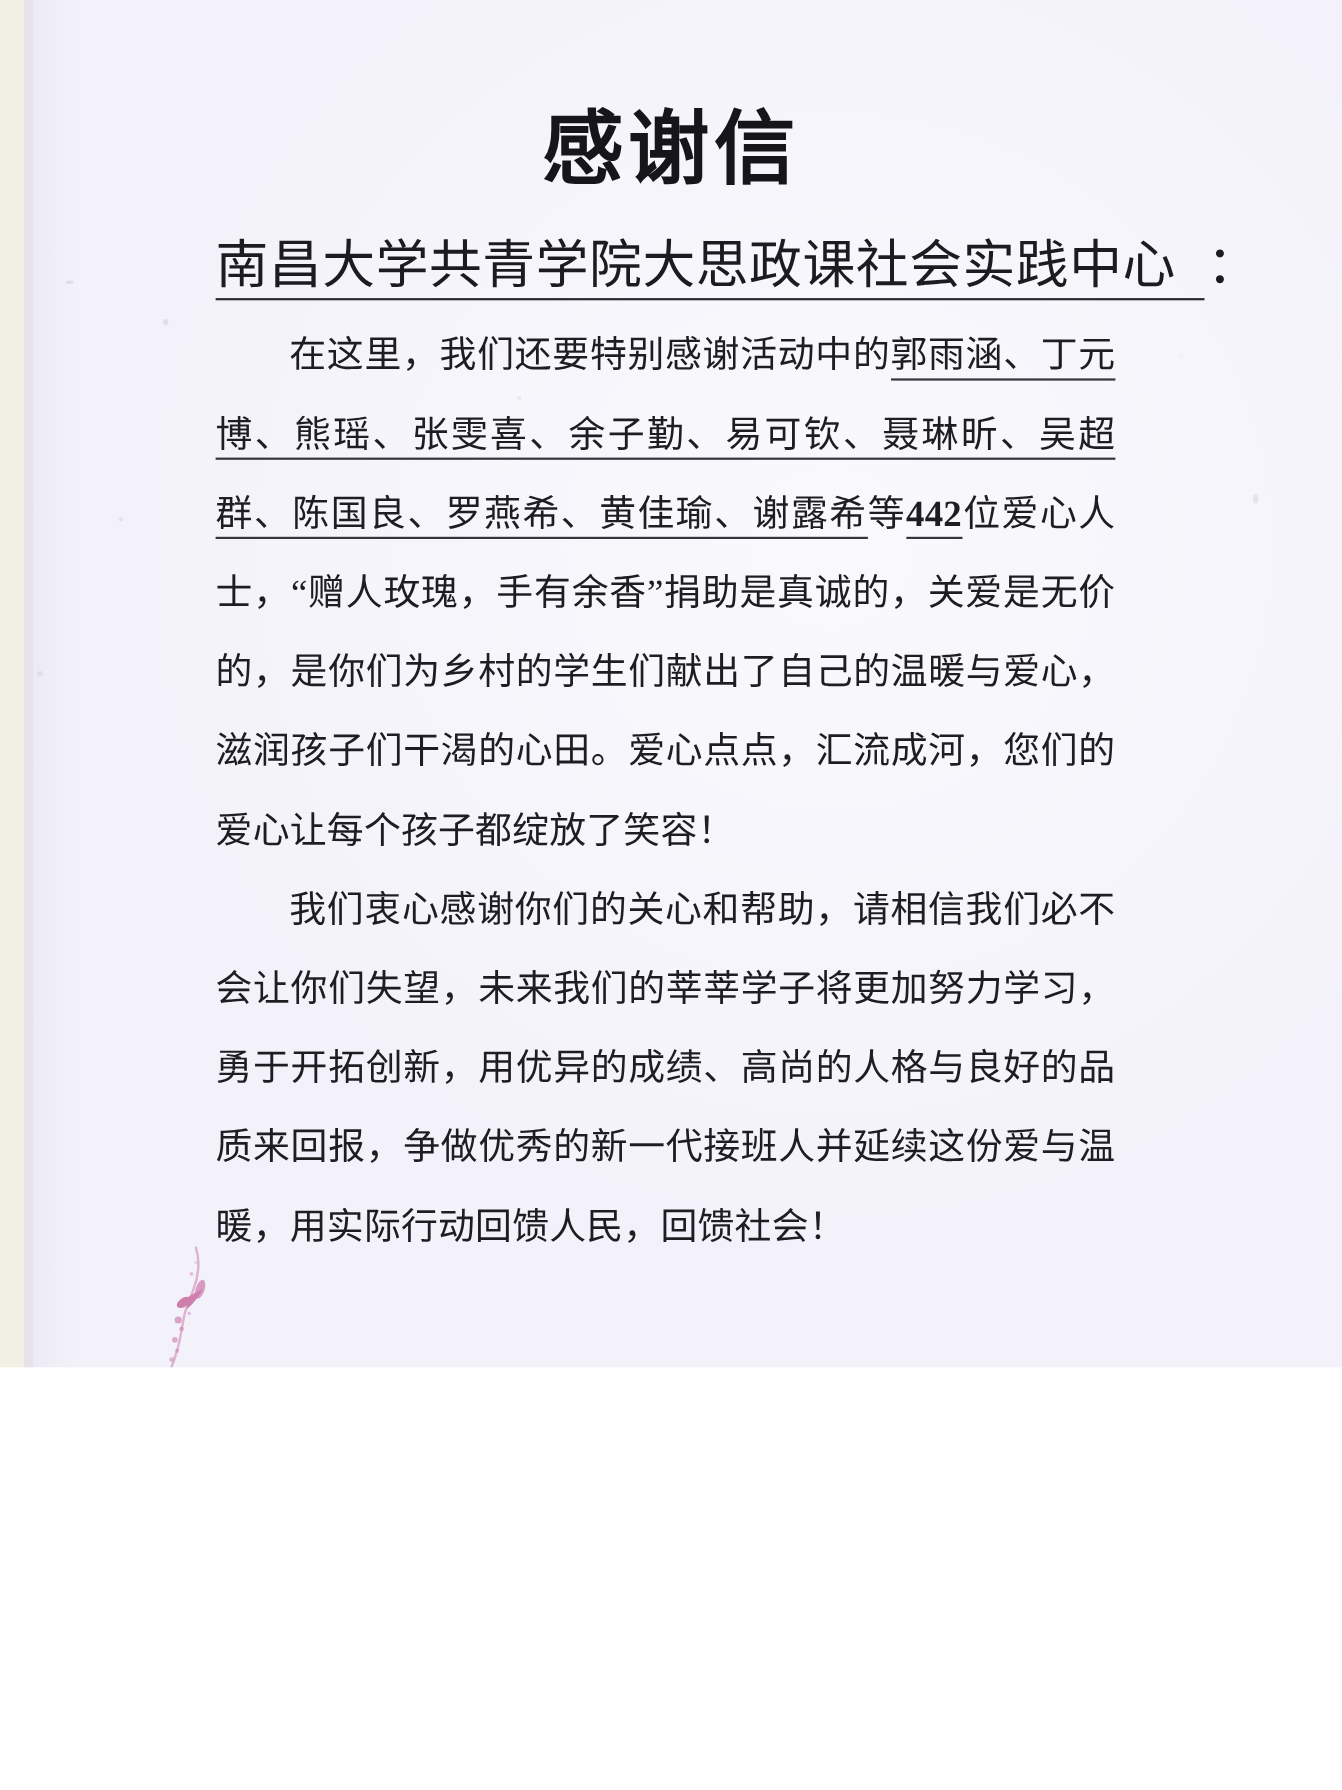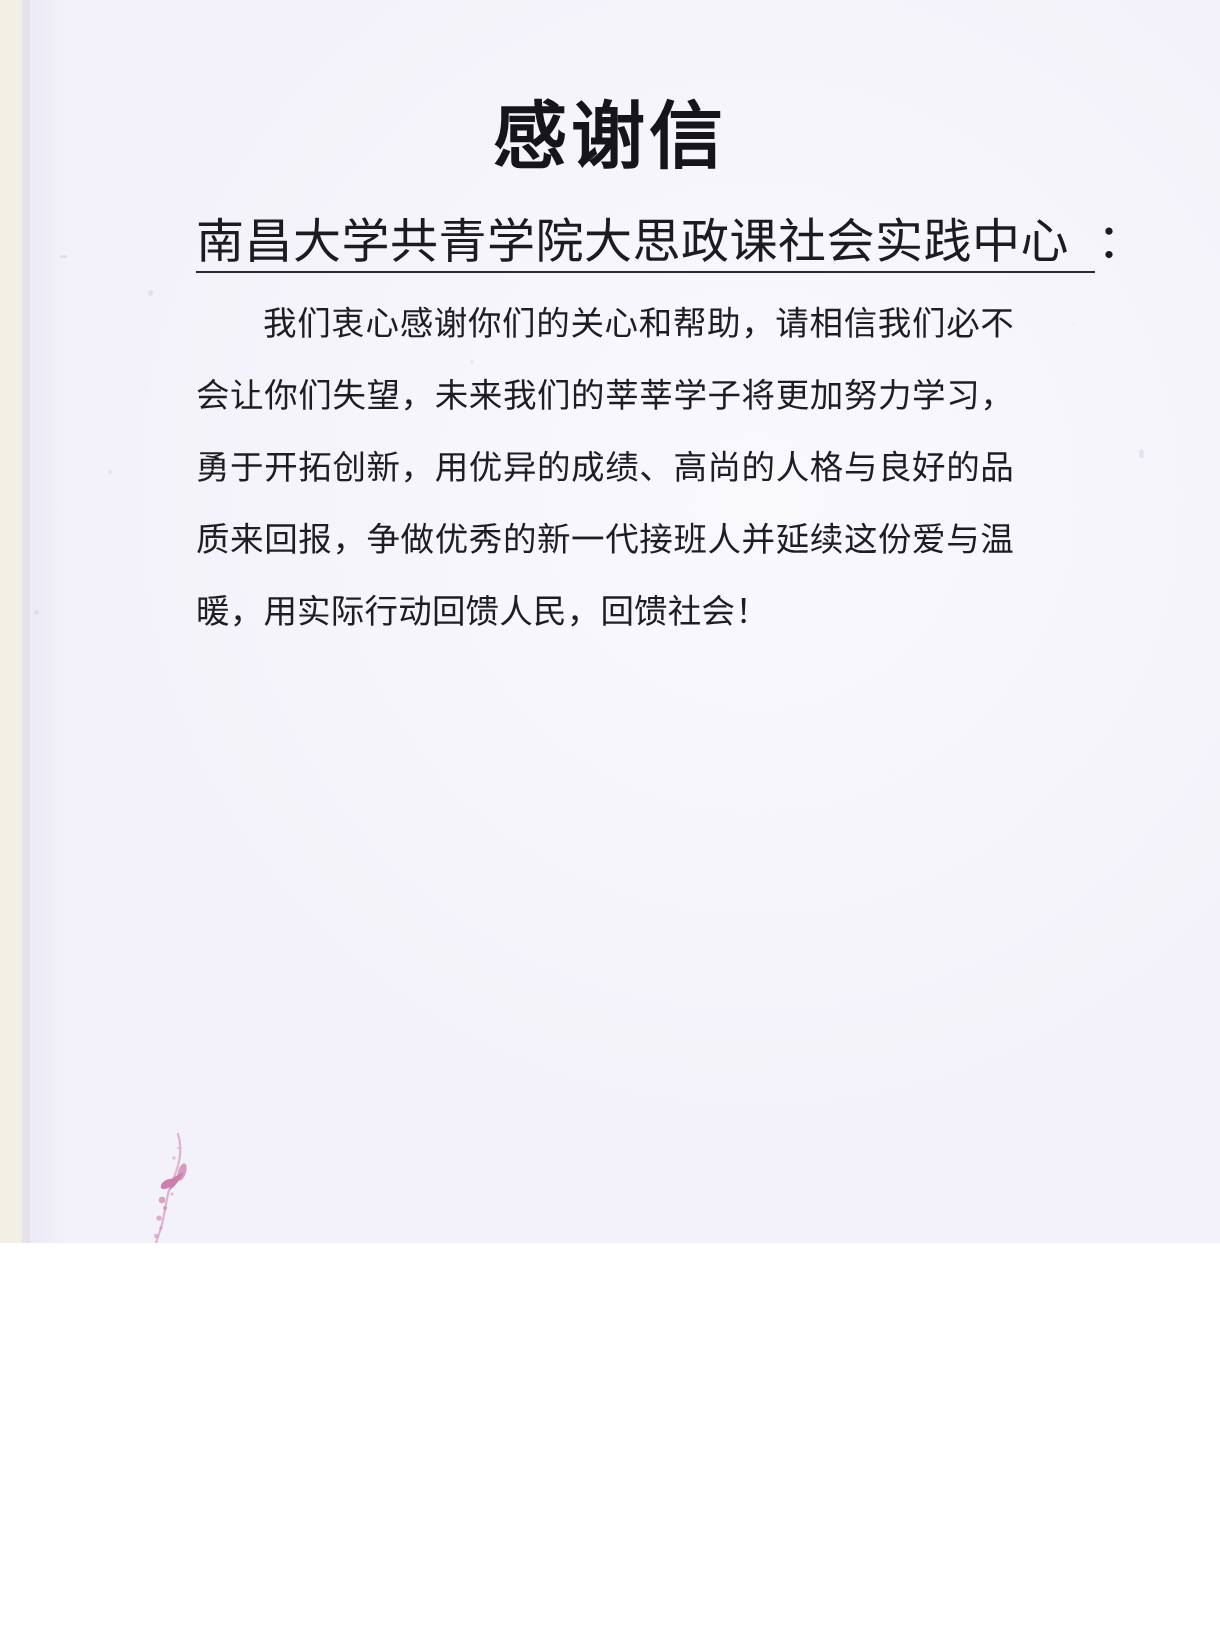--- a/index.html
+++ b/index.html
@@ -201,20 +201,21 @@
 
     <h1 class="doc-title">感谢信</h1>
 
     <div class="salutation">
       <span class="underlined">南昌大学共青学院大思政课社会实践中心</span><span class="colon">：</span>
     </div>
 
     <div class="body-block">
 
 
+      <p class="para"><span>在这里，我们还要特别感谢活动中的</span><span class="u-name">郭雨涵、丁元博、熊瑶、张雯喜、余子勤、易可钦、聂琳昕、吴超群、陈国良、罗燕希、黄佳瑜、谢露希</span><span>等</span><span class="u-count">442</span><span>位爱心人士，“赠人玫瑰，手有余香”捐助是真诚的，关爱是无价的，是你们为乡村的学生们献出了自己的温暖与爱心，滋润孩子们干渴的心田。爱心点点，汇流成河，您们的爱心让每个孩子都绽放了笑容！</span></p>
 
       <p class="para">
         <span>我们衷心感谢你们的关心和帮助，请相信我们必不会让你们失望，未来我们的莘莘学子将更加努力学习，勇于开拓创新，用优异的成绩、高尚的人格与良好的品质来回报，争做优秀的新一代接班人并延续这份爱与温暖，用实际行动回馈人民，回馈社会！</span>
       </p>
 
     </div>
   </div>
 
   <div class="ink-smudge">
     <svg viewBox="0 0 60 130" xmlns="http://www.w3.org/2000/svg">

